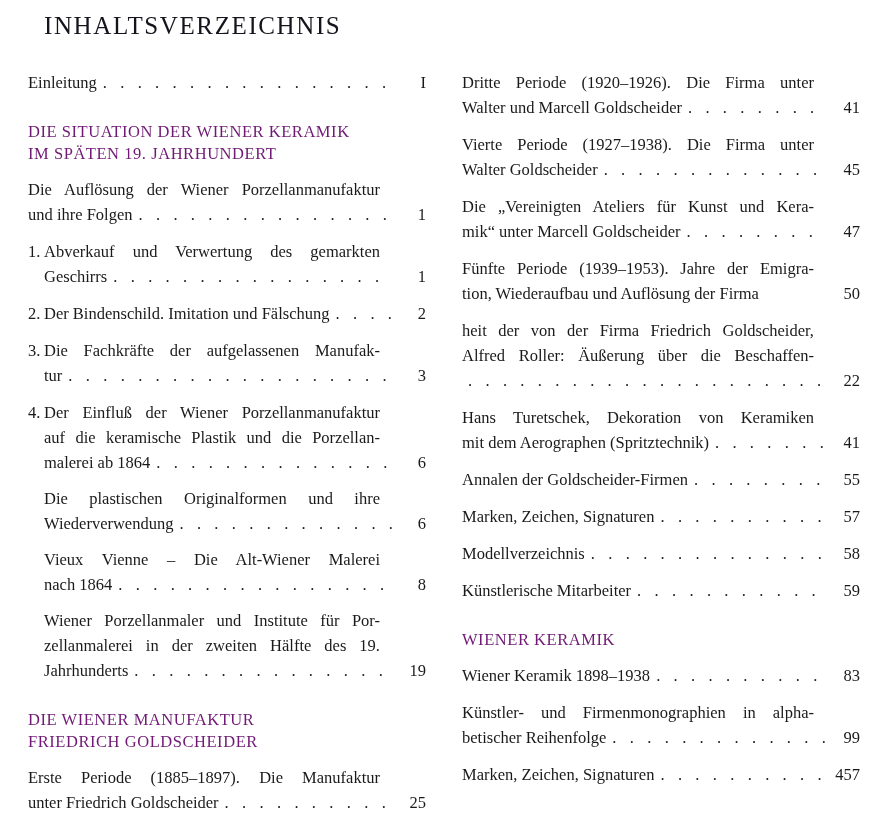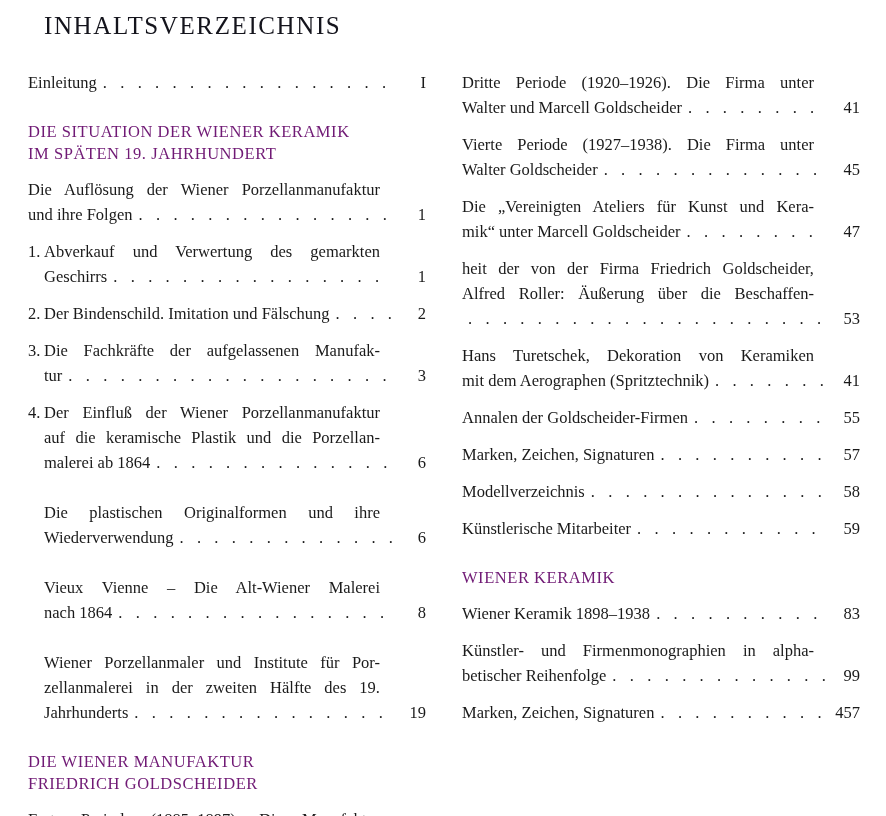--- a/index.html
+++ b/index.html
@@ -52,21 +52,21 @@
   }
   .sp-before-heading { margin-top: 26px; }
 
   
   .entry {
     position: relative;
     font-size: 16.5px;
     line-height: 25px;
     margin-top: 12px;
   }
-  .entry.tight { margin-top: 25px; }
+  .entry.tight { margin-top: 11px; }
 
   
   .entry-body {
     text-align: justify;
     text-justify: inter-word;
     padding-right: 46px;
   }
   
   .entry.numbered .entry-body {
     padding-left: 16px;
@@ -260,26 +260,36 @@
           <span>Die „Vereinigten Ateliers für Kunst und Kera-</span>
         </div>
         <div class="lastline">
           <span class="txt">mik“ unter Marcell Goldscheider</span>
           <span class="leader">. . . . . . . . . . . . . . . . . . . . . . . . . . . . . . . . . . . . . . . .</span>
           <span class="pageno">47</span>
         </div>
       </div>
       <div class="entry">
         <div class="entry-body para">
+          <span>Fünfte Periode (1939–1953). Jahre der Emigra-</span>
+        </div>
+        <div class="lastline">
+          <span class="txt">tion, Wiederaufbau und Auflösung der Firma</span>
+          <span class="leader none"></span>
+          <span class="pageno">50</span>
+        </div>
+      </div>
+      <div class="entry">
+        <div class="entry-body para">
           <span>heit der von der Firma Friedrich Goldscheider,</span>
           <span>Alfred  Roller:  Äußerung  über  die  Beschaffen-</span>
         </div>
         <div class="lastline">
           <span class="leader">. . . . . . . . . . . . . . . . . . . . . . . . . . . . . . . . . . . . . . . .</span>
-          <span class="pageno">53</span>
+          <span class="pageno">22</span>
         </div>
       </div>
       <div class="entry">
         <div class="entry-body para">
           <span>Hans  Turetschek,  Dekoration  von  Keramiken</span>
         </div>
         <div class="lastline">
           <span class="txt">mit dem Aerographen (Spritztechnik)</span>
           <span class="leader">. . . . . . . . . . . . . . . . . . . . . . . . . . . . . . . . . . . . . . . .</span>
           <span class="pageno">41</span>

